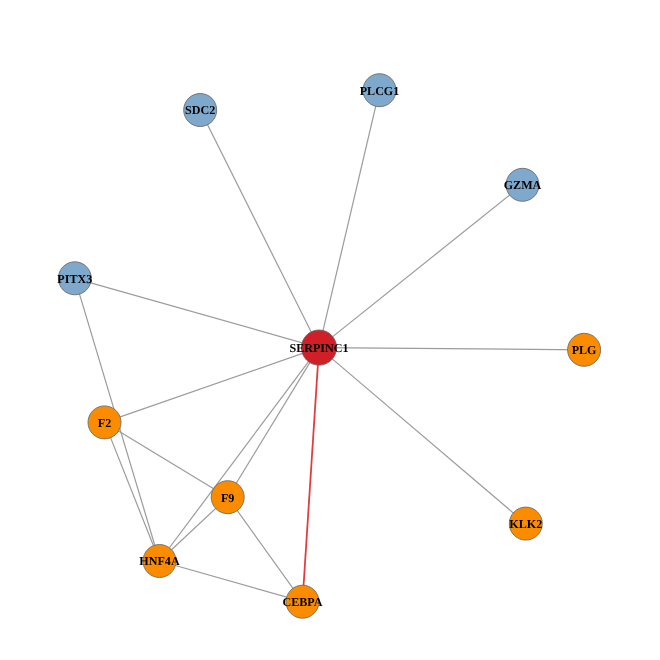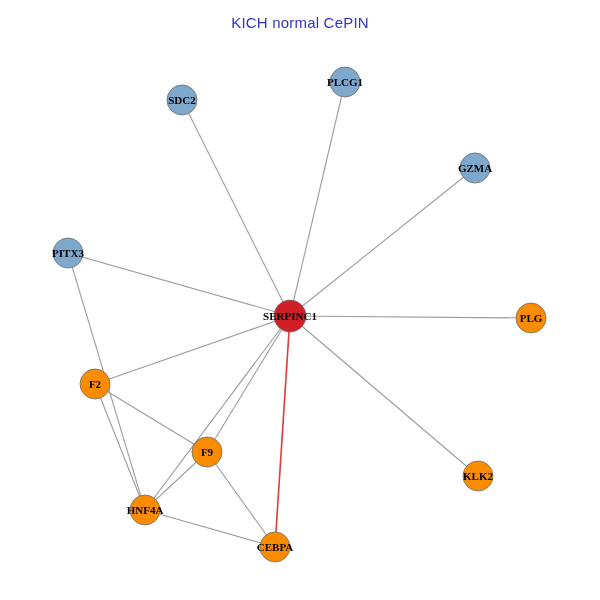--- a/index.html
+++ b/index.html
@@ -75,14 +75,13 @@
       <text x="478" y="480" text-anchor="middle" fill="#000000" class="node-label">KLK2</text>
       <circle cx="95" cy="384" r="15" fill="#fb8c00" stroke="#6b6b6b" stroke-width="0.8"></circle>
       <text x="95" y="388" text-anchor="middle" fill="#000000" class="node-label">F2</text>
       <circle cx="207" cy="452" r="15" fill="#fb8c00" stroke="#6b6b6b" stroke-width="0.8"></circle>
       <text x="207" y="456" text-anchor="middle" fill="#000000" class="node-label">F9</text>
       <circle cx="145" cy="510" r="15" fill="#fb8c00" stroke="#6b6b6b" stroke-width="0.8"></circle>
       <text x="145" y="514" text-anchor="middle" fill="#000000" class="node-label">HNF4A</text>
       <circle cx="275" cy="547" r="15" fill="#fb8c00" stroke="#6b6b6b" stroke-width="0.8"></circle>
       <text x="275" y="551" text-anchor="middle" fill="#000000" class="node-label">CEBPA</text>
     </svg>
-  <div class="plot-title" style="color: rgb(51, 51, 204);">KICH normal CePIN</div>
 </div>
 
 </body></html>

